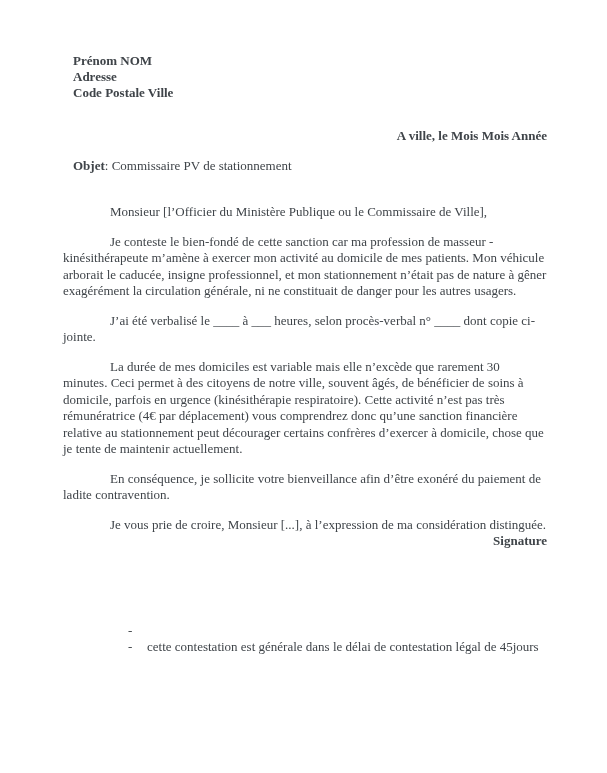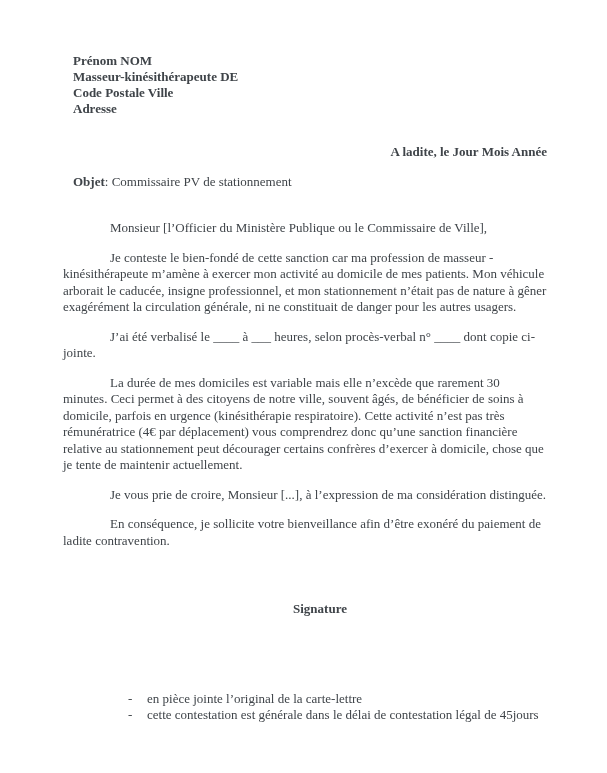--- a/index.html
+++ b/index.html
@@ -15,58 +15,56 @@
     overflow:hidden;
     box-sizing:border-box;
   }
   .content { margin-left:63px; width:484px; }
   .sender { padding-top:53px; margin-left:10px; font-weight:700; line-height:16px; }
   .dateline { margin-top:27px; font-weight:700; text-align:right; }
   .subject { margin:13px 0 0 10px; }
   .subject .label { font-weight:700;text-align:center; }
   .salutation { margin:30px 0 0 0; text-indent:47px; }
   p.body { margin:13px 0 0 0; text-indent:47px; }
-  .signature { margin-top:52px; padding-left:30px; text-align:center; font-weight:700; }
+  .signature { padding-left:30px; text-align:right; font-weight:700; }
   .ps { margin:73px 0 0 10px; }
   .ps-item { display:flex; }
   .ps-dash { flex:none; margin-left:55px; width:19px; }
 </style>
 </head>
 <body style="background: rgb(255, 255, 255);">
 
 <div class="page" style="background: rgb(255, 255, 255); color: rgb(63, 68, 73);">
   <div class="content">
 
     <div class="sender">
       <div>Prénom NOM</div>
-      <div>Masseur-kinésithérapeute DE</div>
+      <div>Adresse</div>
       <div>Code Postale Ville</div>
-      <div>Adresse</div>
     </div>
 
-    <div class="dateline">A ladite, le Jour Mois Année</div>
+    <div class="dateline">A ville, le Mois Mois Année</div>
 
     <div class="subject">
       <span class="label">Objet</span><span>: Commissaire PV de stationnement</span>
     </div>
 
     <div class="salutation">Monsieur [l’Officier du Ministère Publique ou le Commissaire de Ville],</div>
 
     <p class="body">Je conteste le bien-fondé de cette sanction car ma profession de masseur - kinésithérapeute m’amène à exercer mon activité au domicile de mes patients. Mon véhicule arborait le caducée, insigne professionnel, et mon stationnement n’était pas de nature à gêner exagérément la circulation générale, ni ne constituait de danger pour les autres usagers.</p>
     <p class="body">J’ai été verbalisé le ____ à ___ heures, selon procès-verbal n° ____ dont copie ci-jointe.</p>
     <p class="body">La durée de mes domiciles est variable mais elle n’excède que rarement 30 minutes. Ceci permet à des citoyens de notre ville, souvent âgés, de bénéficier de soins à domicile, parfois en urgence (kinésithérapie respiratoire). Cette activité n’est pas très rémunératrice (4€ par déplacement) vous comprendrez donc qu’une sanction financière relative au stationnement peut décourager certains confrères d’exercer à domicile, chose que je tente de maintenir actuellement.</p>
+    <p class="body">En conséquence, je sollicite votre bienveillance afin d’être exonéré du paiement de ladite contravention.</p>
     <p class="body">Je vous prie de croire, Monsieur [...], à l’expression de ma considération distinguée.</p>
-    <p class="body">En conséquence, je sollicite votre bienveillance afin d’être exonéré du paiement de ladite contravention.</p>
 
     <div class="signature">Signature</div>
 
     <div class="ps">
       <div class="ps-item">
         <span class="ps-dash">-</span>
-        <span>en pièce jointe l’original de la carte-lettre</span>
       </div>
       <div class="ps-item">
         <span class="ps-dash">-</span>
         <span>cette contestation est générale dans le délai de contestation légal de 45jours</span>
       </div>
     </div>
 
   </div>
 </div>
 

